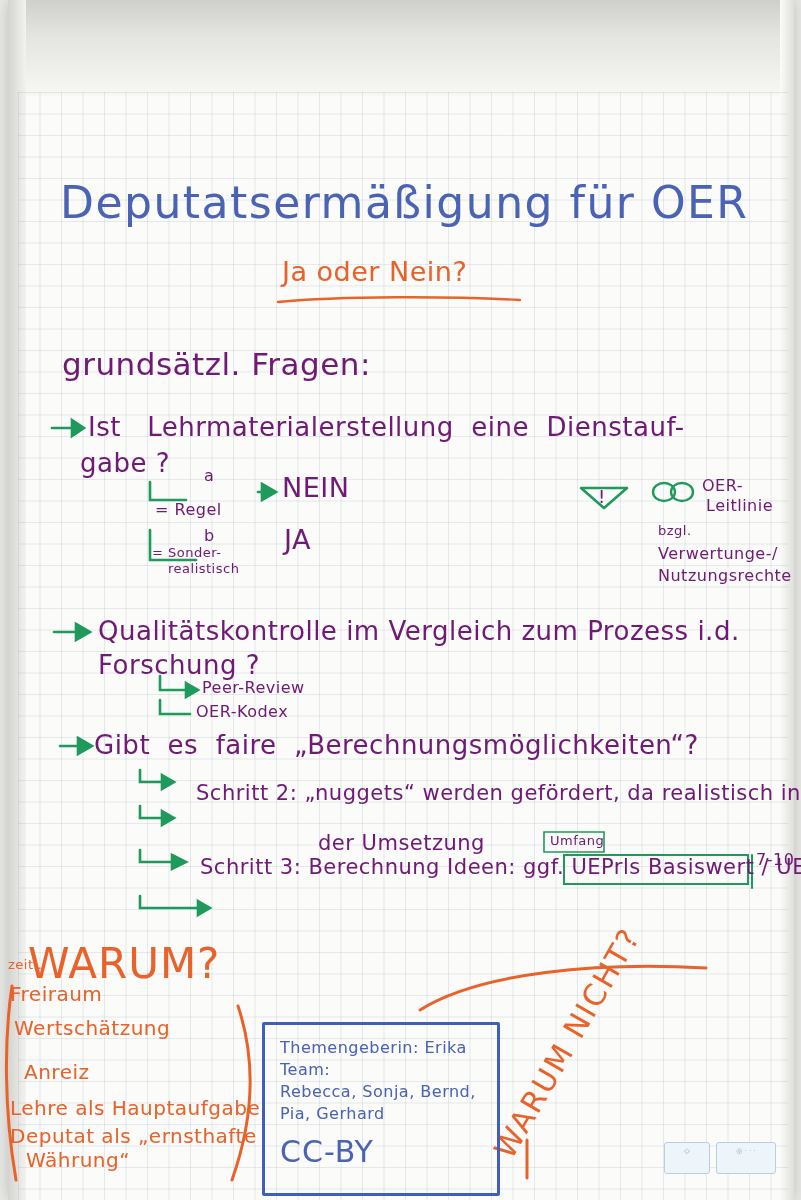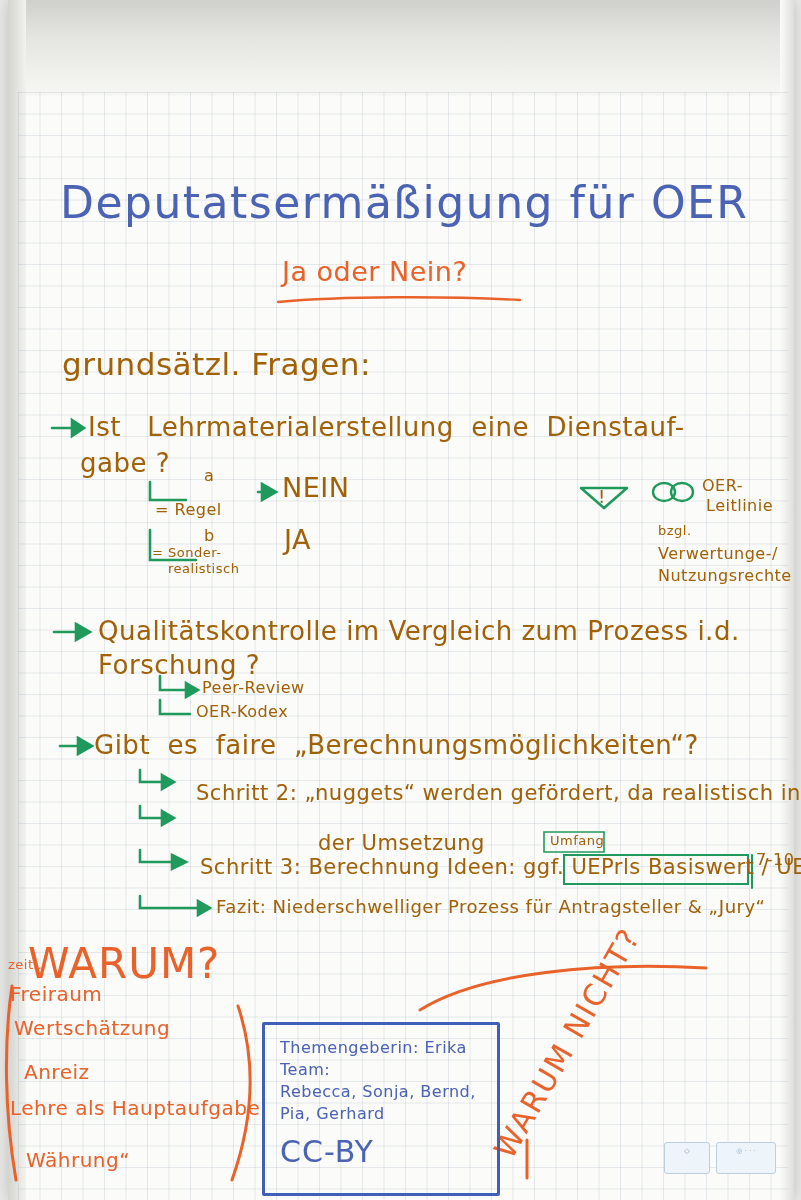--- a/index.html
+++ b/index.html
@@ -65,21 +65,21 @@
 
   .hand {
     position: absolute;
     font-family: "DejaVu Sans", sans-serif;
     white-space: pre;
     line-height: 1.05;
   }
 
   
   .blue   { color: #4a63b5; }
-  .green  { color: #a16207; }
+  .green  { color: #701a75; }
   .orange { color: #e8622a; }
 
   
   .hw {
     font-weight: 500;
     letter-spacing: 0.5px;
     transform-origin: left top;
     text-shadow: 0.4px 0.3px 0 rgba(0,0,0,0.06);
   }
 
@@ -226,29 +226,29 @@
 
   <div class="hand hw green h3" style="left:94px; top:732px;">Gibt  es  faire  „Berechnungsmöglichkeiten“?</div>
 
   <div class="hand hw green body" style="left:196px; top:782px;">Schritt 2: „nuggets“ werden gefördert, da realistisch in</div>
   <div class="hand hw green body" style="left:318px; top:832px;">der Umsetzung</div>
   <div class="hand hw green body" style="left:200px; top:856px;">Schritt 3: Berechnung Ideen: ggf. UEPrls Basiswert / UE</div>
 
   <div class="hand hw green tiny" style="left:550px; top:834px;">Umfang</div>
   <div class="hand hw green small" style="left:756px; top:852px;">7-10</div>
 
-  <div class="hand hw green small" style="left:216px; top:898px; font-size:18px;">Fazit: Niederschwelliger Prozess für Antragsteller &amp; „Jury“</div>
 
   <div class="hand hw orange tiny" style="left:8px; top:958px;">zeitl.</div>
   <div class="hand hw orange" style="left:28px; top:942px; font-size:42px; letter-spacing:1px;">WARUM?</div>
 
   <div class="hand hw orange body" style="left:10px; top:984px; font-size:20px;">Freiraum</div>
   <div class="hand hw orange body" style="left:14px; top:1018px; font-size:20px;">Wertschätzung</div>
   <div class="hand hw orange body" style="left:24px; top:1062px; font-size:20px;">Anreiz</div>
   <div class="hand hw orange body" style="left:10px; top:1098px; font-size:20px;">Lehre als Hauptaufgabe</div>
+  <div class="hand hw orange body" style="left:10px; top:1126px; font-size:20px;">Deputat als „ernsthafte</div>
   <div class="hand hw orange body" style="left:26px; top:1150px; font-size:20px;">Währung“</div>
 
   <div class="hand hw orange" style="left:516px; top:1132px; font-size:30px; transform: rotate(-60deg); transform-origin: left bottom; letter-spacing:2px;">WARUM NICHT?</div>
 
   <div class="box-blue" style="left:262px; top:1022px; width:232px; height:168px;"></div>
   <div class="hand hw blue small" style="left:280px; top:1040px;">Themengeberin: Erika</div>
   <div class="hand hw blue small" style="left:280px; top:1062px;">Team:</div>
   <div class="hand hw blue small" style="left:280px; top:1084px;">Rebecca, Sonja, Bernd,</div>
   <div class="hand hw blue small" style="left:280px; top:1106px;">Pia, Gerhard</div>
   <div class="hand hw blue" style="left:280px; top:1136px; font-size:30px; letter-spacing:1px;">CC-BY</div>

